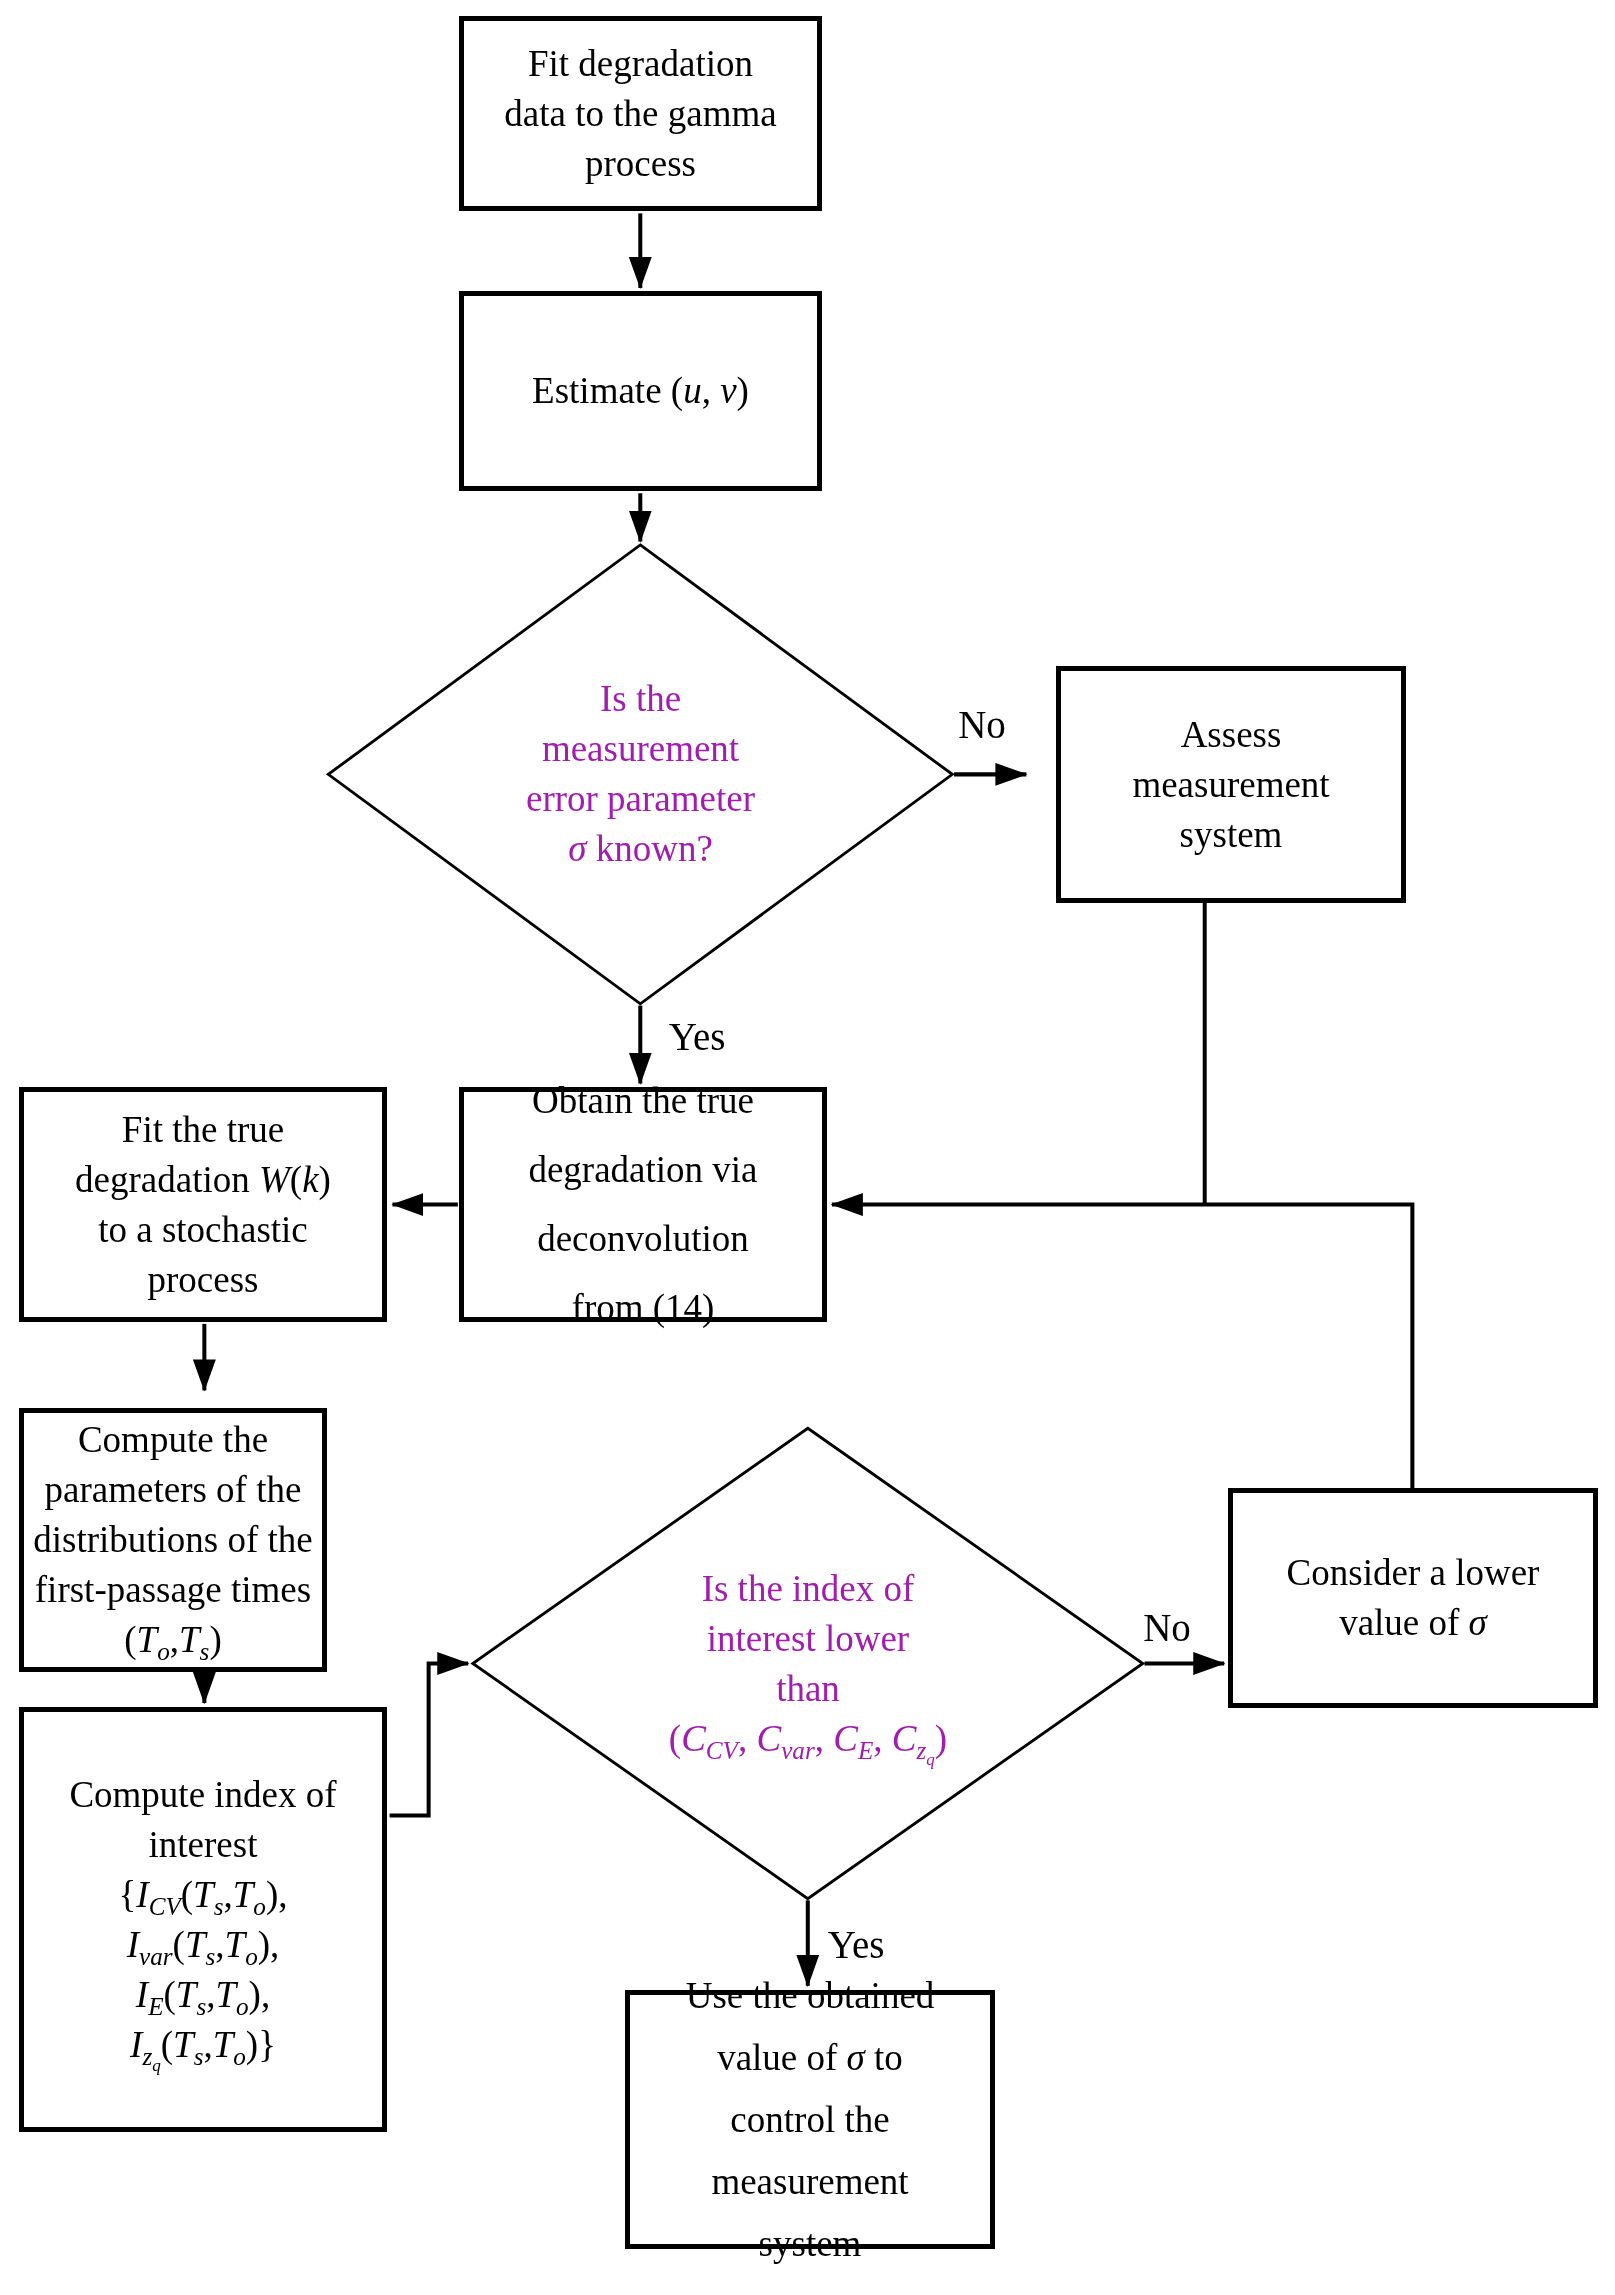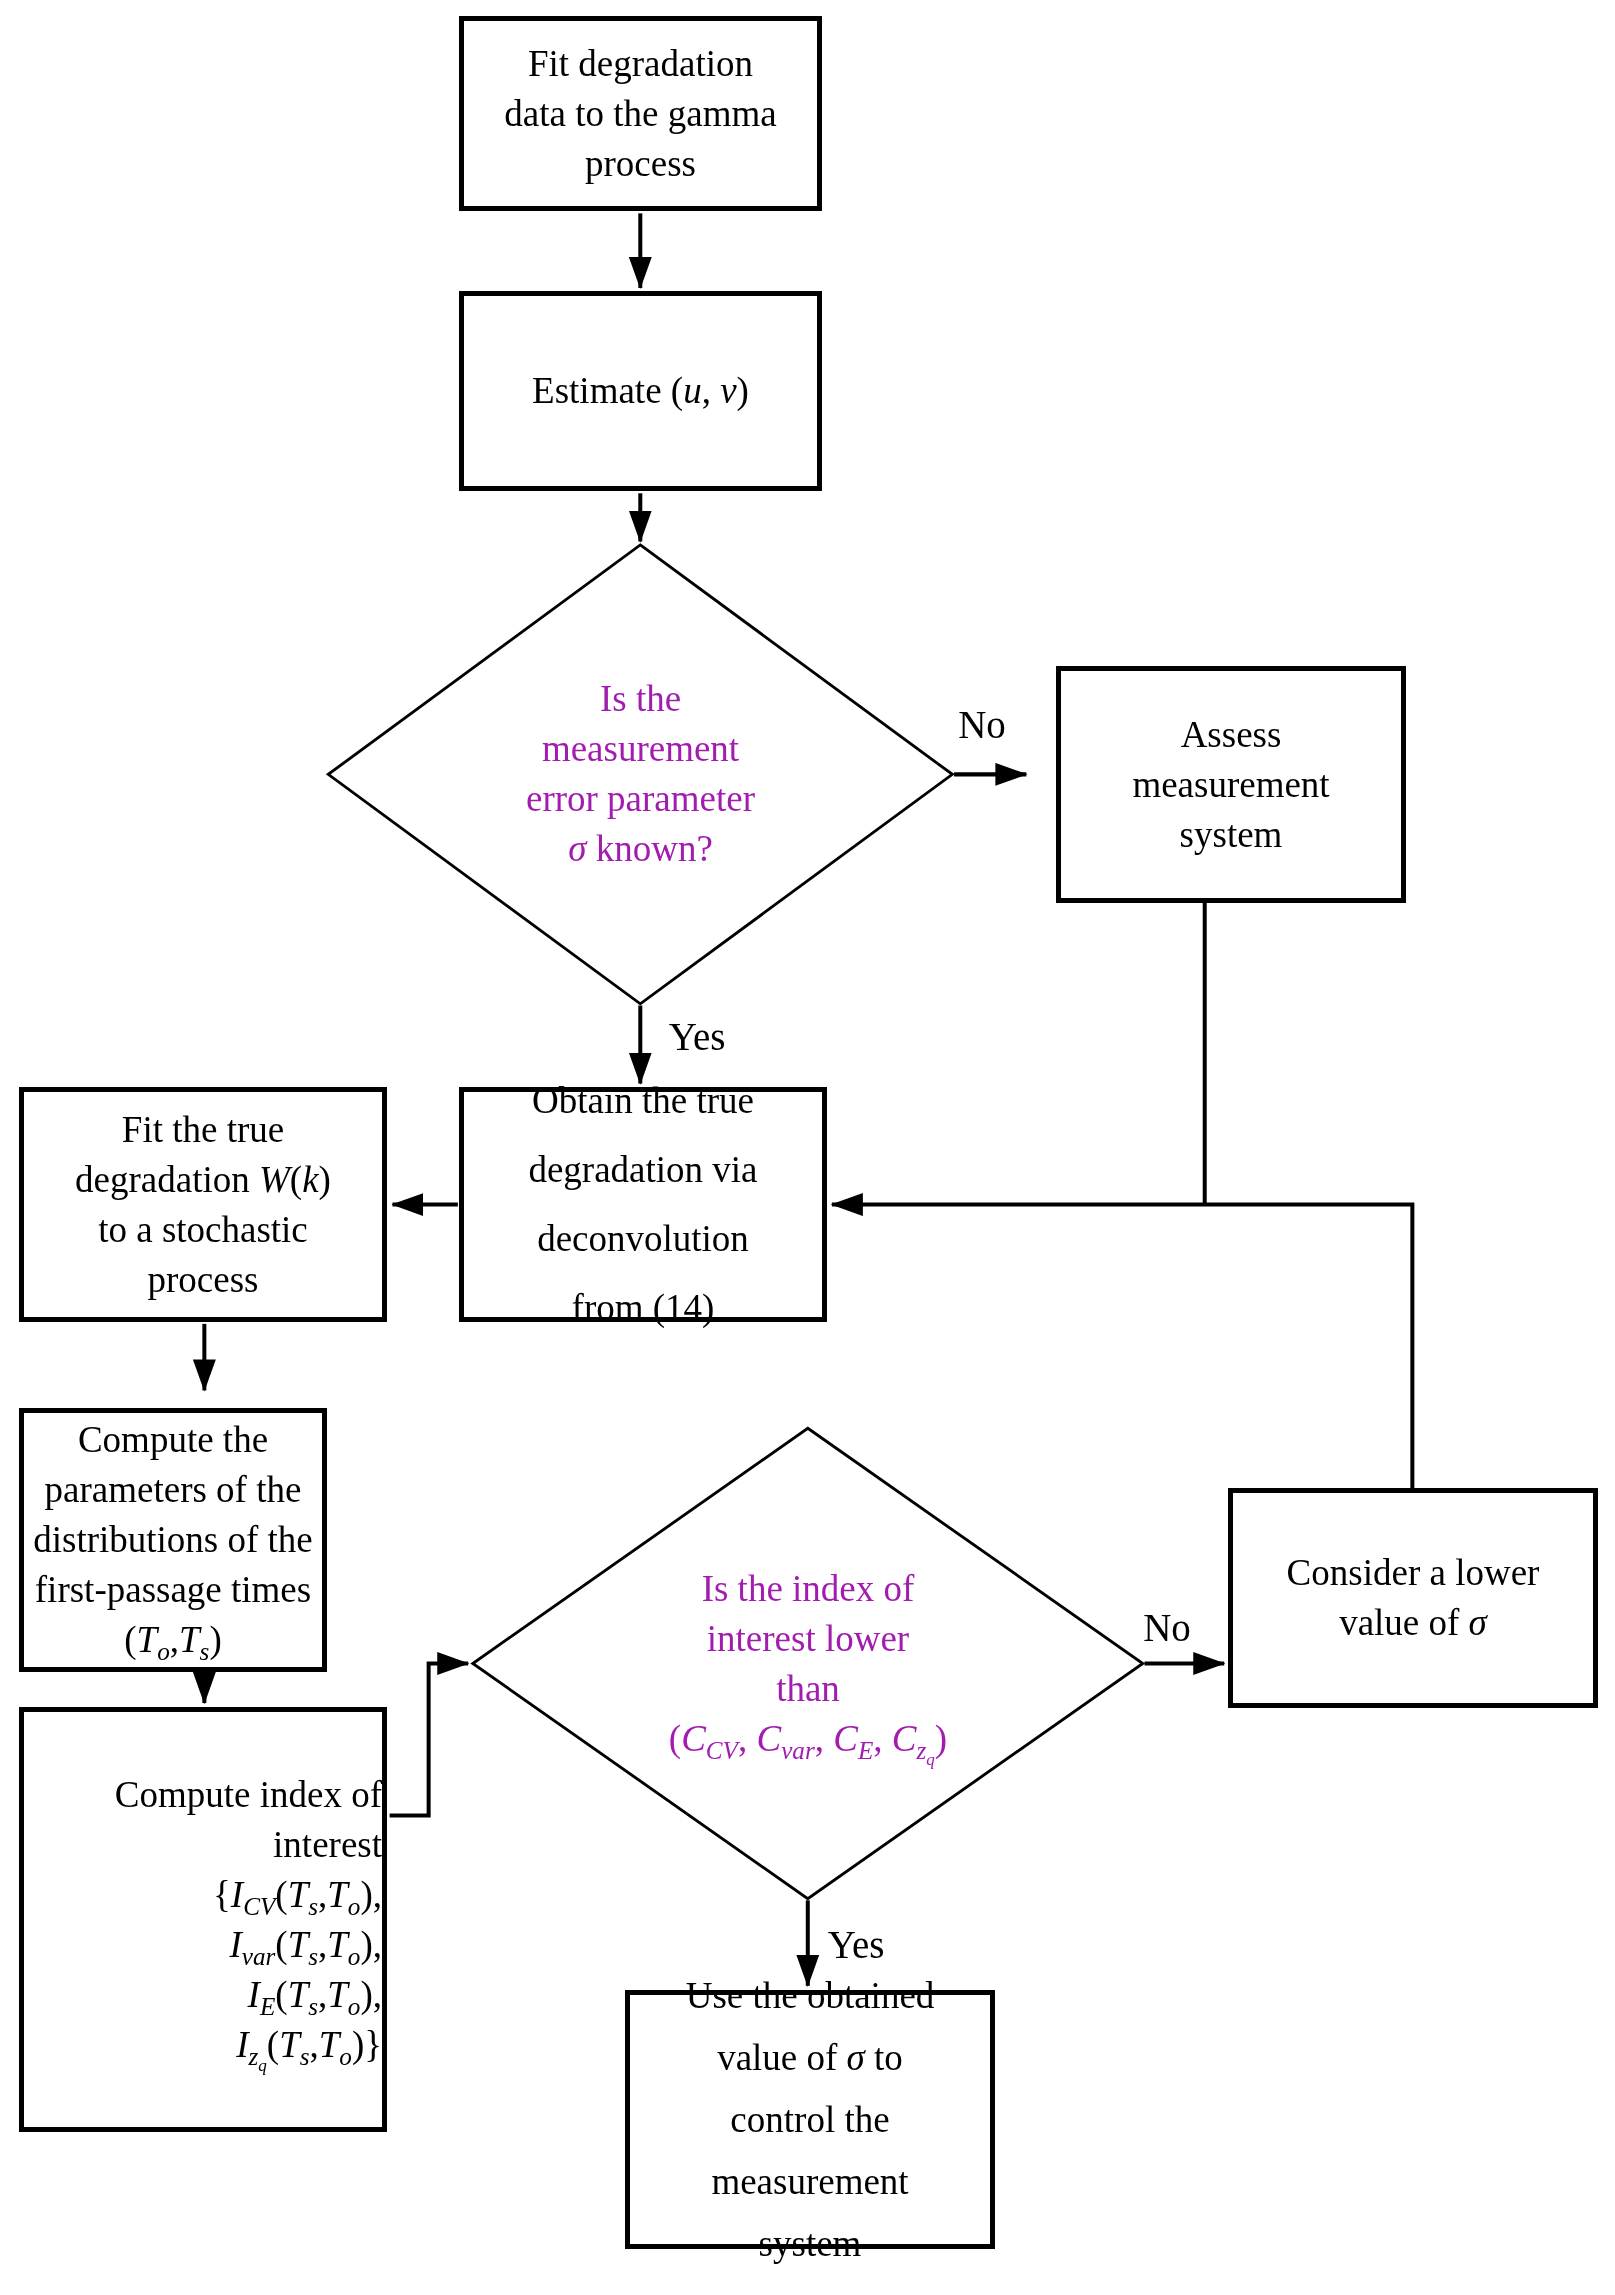--- a/index.html
+++ b/index.html
@@ -88,21 +88,21 @@
     </div>
 
   <div class="node" style="left:19px; top:1394px; width:308px; height:264px;margin-top:14px;">
       <div class="ln">Compute the</div>
       <div class="ln">parameters of the</div>
       <div class="ln">distributions of the</div>
       <div class="ln">first-passage times</div>
       <div class="ln">(<i>T<sub>o</sub></i>,<i>T<sub>s</sub></i>)</div>
     </div>
 
-  <div class="node" style="left:19px; top:1707px; width:368px; height:425px;text-align:right;">
+  <div class="node" style="left:19px; top:1707px; width:368px; height:425px;">
       <div class="ln">Compute index of</div>
       <div class="ln">interest</div>
       <div class="ln">{<i>I<sub>CV</sub></i>(<i>T<sub>s</sub></i>,<i>T<sub>o</sub></i>),</div>
       <div class="ln"><i>I<sub>var</sub></i>(<i>T<sub>s</sub></i>,<i>T<sub>o</sub></i>),</div>
       <div class="ln"><i>I<sub>E</sub></i>(<i>T<sub>s</sub></i>,<i>T<sub>o</sub></i>),</div>
       <div class="ln"><i>I<sub>z<sub>q</sub></sub></i>(<i>T<sub>s</sub></i>,<i>T<sub>o</sub></i>)}</div>
     </div>
 
   <div class="node" style="left:1228px; top:1488px; width:370px; height:220px;">
       <div class="ln">Consider a lower</div>

